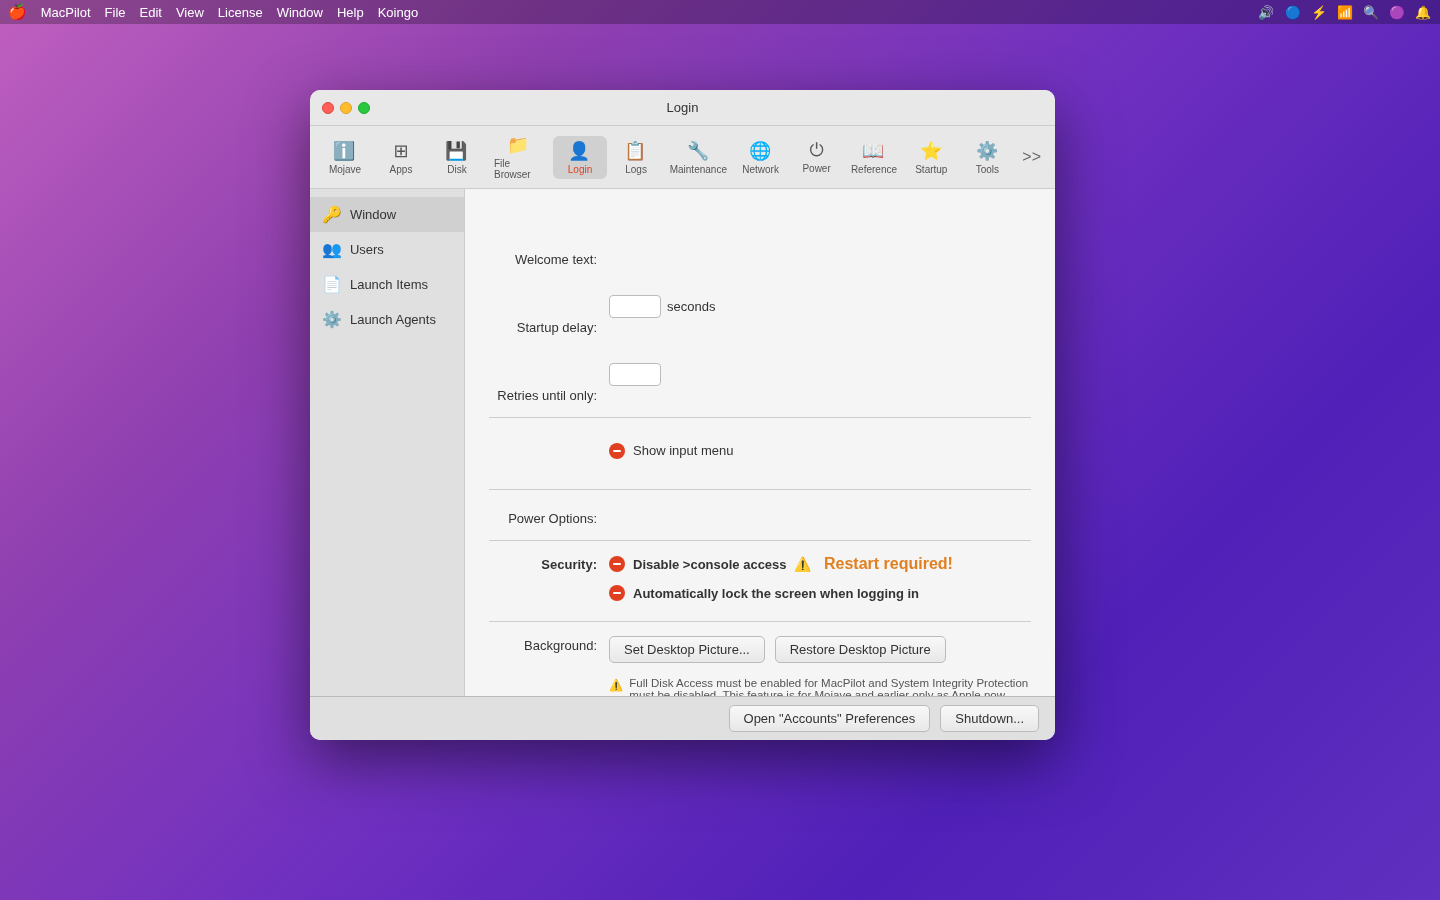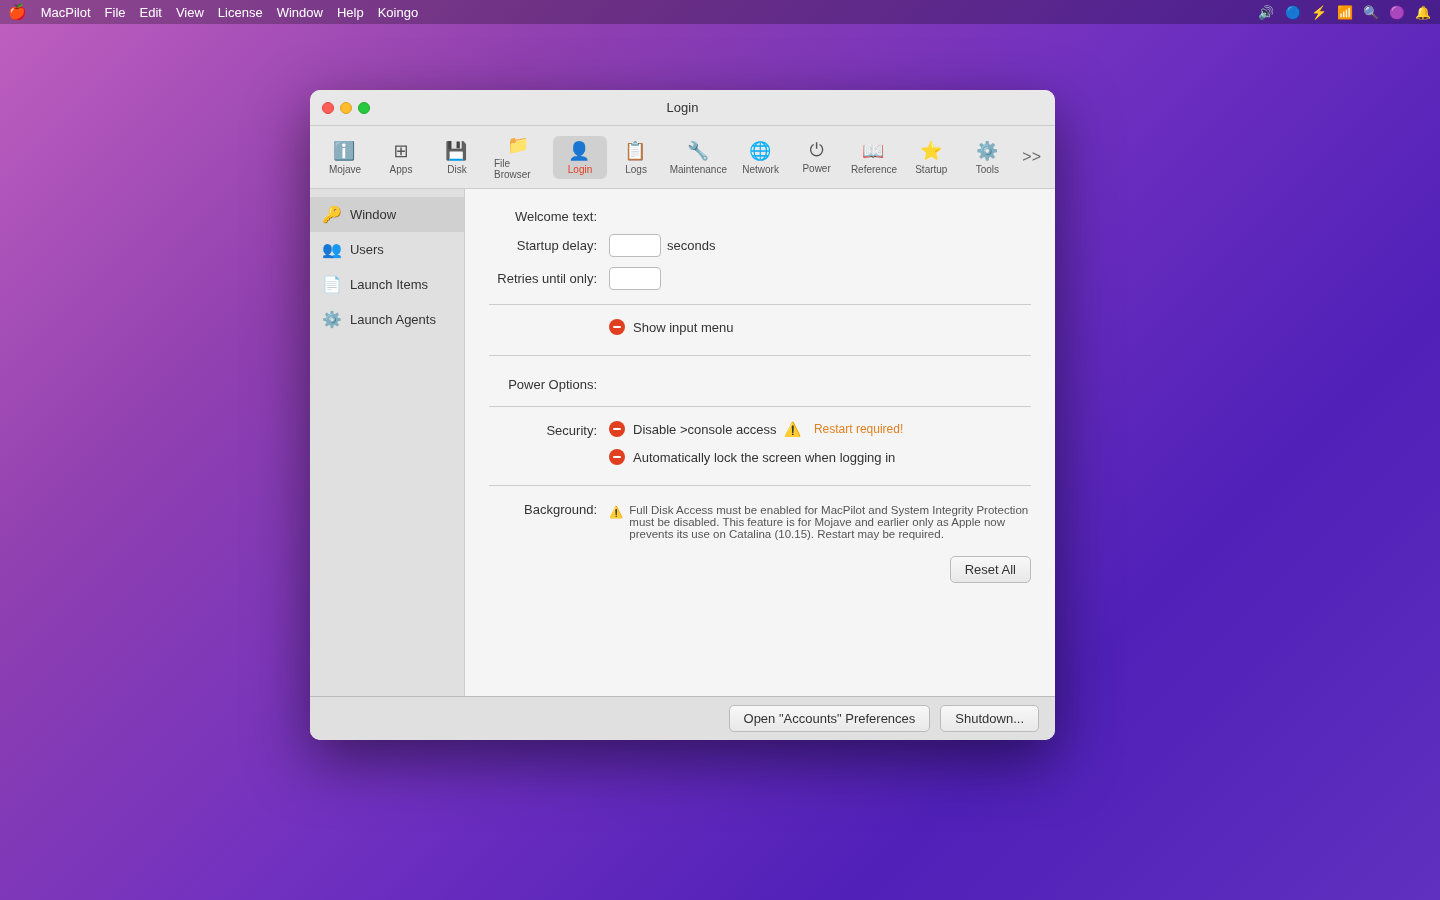--- a/index.html
+++ b/index.html
@@ -172,20 +172,21 @@
       align-items: center;
       margin-bottom: 10px;
     }
     .form-label {
       width: 120px;
       text-align: right;
       font-size: 13px;
       color: #333;
       padding-right: 12px;
       flex-shrink: 0;
+      margin-top: 43px;
     }
     .form-input {
       border: 1.5px solid #e04020;
       border-radius: 4px;
       padding: 4px 8px;
       font-size: 13px;
       background: white;
       width: 320px;
       outline: none;
     }
@@ -258,21 +259,21 @@
       gap: 6px;
     }
 
     .warning-icon {
       color: #e08020;
       font-size: 14px;
       margin-right: 4px;
     }
 
     .restart-required {
-      font-size: 12px;
+      font-size: 16px;
       color: #e08020;
     }
 
     
     .btn {
       padding: 5px 14px;
       border-radius: 5px;
       border: 1px solid #bbb;
       background: linear-gradient(to bottom, #f8f8f8, #e8e8e8);
       font-size: 13px;
@@ -449,41 +450,45 @@
       </div>
 
       <div class="divider"></div>
 
       <div class="form-row" style="align-items: flex-start; margin-top: 19px;">
         <span class="section-label">Power Options:</span>
       </div>
 
       <div class="divider"></div>
 
-      <div class="form-row" style="align-items: flex-end;">
+      <div class="form-row" style="align-items: flex-end; font-weight: bold;">
         <span class="section-label">Security:</span>
         <div class="options-group">
           <div class="option-row">
             <div class="red-minus"></div>
             <span>Disable &gt;console access</span>
             <span class="warning-icon">⚠️</span>
             <span class="restart-required">Restart required!</span>
           </div>
           <div class="option-row">
             <div class="red-minus"></div>
             <span>Automatically lock the screen when logging in</span>
           </div>
         </div>
       </div>
 
       <div class="divider"></div>
 
       <div class="form-row">
         <span class="section-label">Background:</span>
         <div style="display:flex; gap:10px; align-items:center; flex-direction:column; align-items:flex-start;">
+          <div style="display:flex; gap:10px;">
+            <button class="btn">Set Desktop Picture...</button>
+            <button class="btn">Restore Desktop Picture</button>
+          </div>
           <div class="warning-note">
             <span style="color:#e08020; flex-shrink:0; margin-top:1px;">⚠️</span>
             <span>Full Disk Access must be enabled for MacPilot and System Integrity Protection must be disabled. This feature is for Mojave and earlier only as Apple now prevents its use on Catalina (10.15). Restart may be required.</span>
           </div>
         </div>
       </div>
 
       <div class="reset-all-row">
         <button class="btn">Reset All</button>
       </div>

